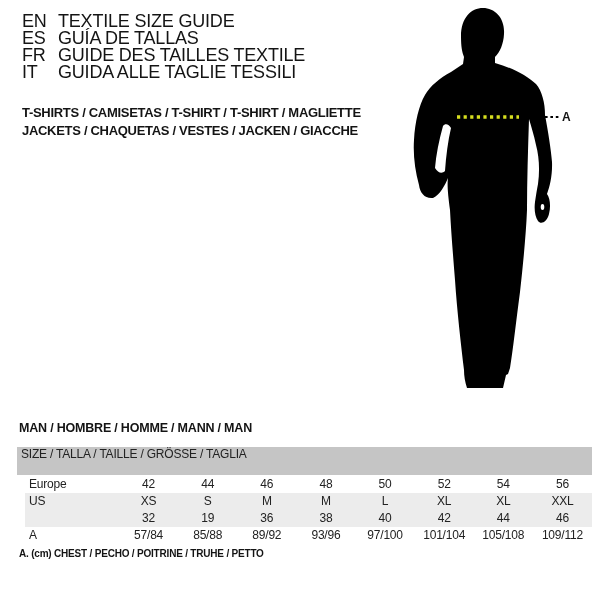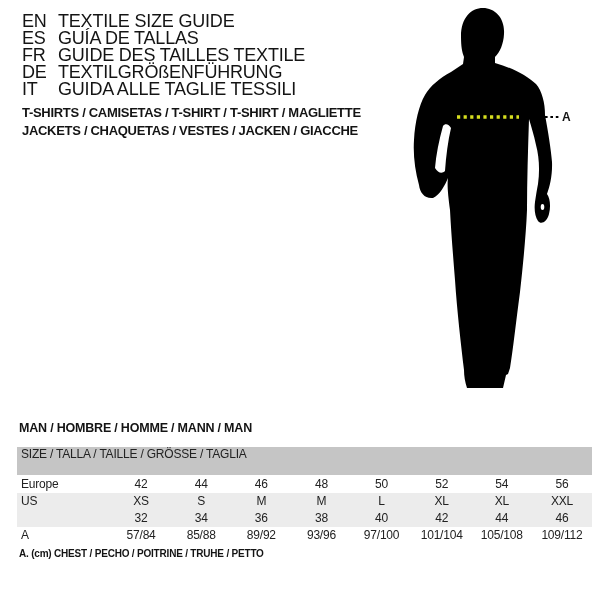--- a/index.html
+++ b/index.html
@@ -23,21 +23,21 @@
 
   
   .section-title { position:absolute; left:19px; top:421px; font-weight:bold;
                    font-size:12.5px; letter-spacing:-0.2px; }
 
   
   .size-table { position:absolute; left:17px; top:447px; width:575px; font-size:12px;
                 letter-spacing:-0.2px; }
   .tbl-header { height:28px; line-height:15px; padding-left:4px; margin-bottom:1px;
                 font-size:12px; color:#222; }
-  .tbl-row { display:flex; height:17px; line-height:17px; color:#222; }
+  .tbl-row { display:flex; height:17px; line-height:17px; color:#222;margin-left:8px; }
   .tbl-label { width:90px; padding-left:4px; text-align:left; }
   .tbl-cell { flex:1; text-align:center; }
 
   
   .footnote { position:absolute; left:19px; top:548px; font-weight:bold;
               font-size:10px; letter-spacing:-0.2px; }
 </style>
 </head>
 <body>
 
@@ -48,24 +48,20 @@
         <span class="lang-code">EN</span>
         <span>TEXTILE SIZE GUIDE</span>
       </div>
       <div class="lang-row">
         <span class="lang-code">ES</span>
         <span>GUÍA DE TALLAS</span>
       </div>
       <div class="lang-row">
         <span class="lang-code">FR</span>
         <span>GUIDE DES TAILLES TEXTILE</span>
-      </div>
-      <div class="lang-row">
-        <span class="lang-code">DE</span>
-        <span>TEXTILGRÖßENFÜHRUNG</span>
       </div>
       <div class="lang-row">
         <span class="lang-code">IT</span>
         <span>GUIDA ALLE TAGLIE TESSILI</span>
       </div>
     </div>
 
   <div class="categories">
     <div>T-SHIRTS / CAMISETAS / T-SHIRT / T-SHIRT / MAGLIETTE</div>
     <div>JACKETS / CHAQUETAS / VESTES / JACKEN / GIACCHE</div>
@@ -138,21 +134,21 @@
           <div class="tbl-cell">M</div>
           <div class="tbl-cell">M</div>
           <div class="tbl-cell">L</div>
           <div class="tbl-cell">XL</div>
           <div class="tbl-cell">XL</div>
           <div class="tbl-cell">XXL</div>
         </div>
         <div class="tbl-row" style="background: rgb(236, 236, 236);">
           <div class="tbl-label"></div>
           <div class="tbl-cell">32</div>
-          <div class="tbl-cell">34</div>
+          <div class="tbl-cell">19</div>
           <div class="tbl-cell">36</div>
           <div class="tbl-cell">38</div>
           <div class="tbl-cell">40</div>
           <div class="tbl-cell">42</div>
           <div class="tbl-cell">44</div>
           <div class="tbl-cell">46</div>
         </div>
         <div class="tbl-row">
           <div class="tbl-label">A</div>
           <div class="tbl-cell">57/84</div>

